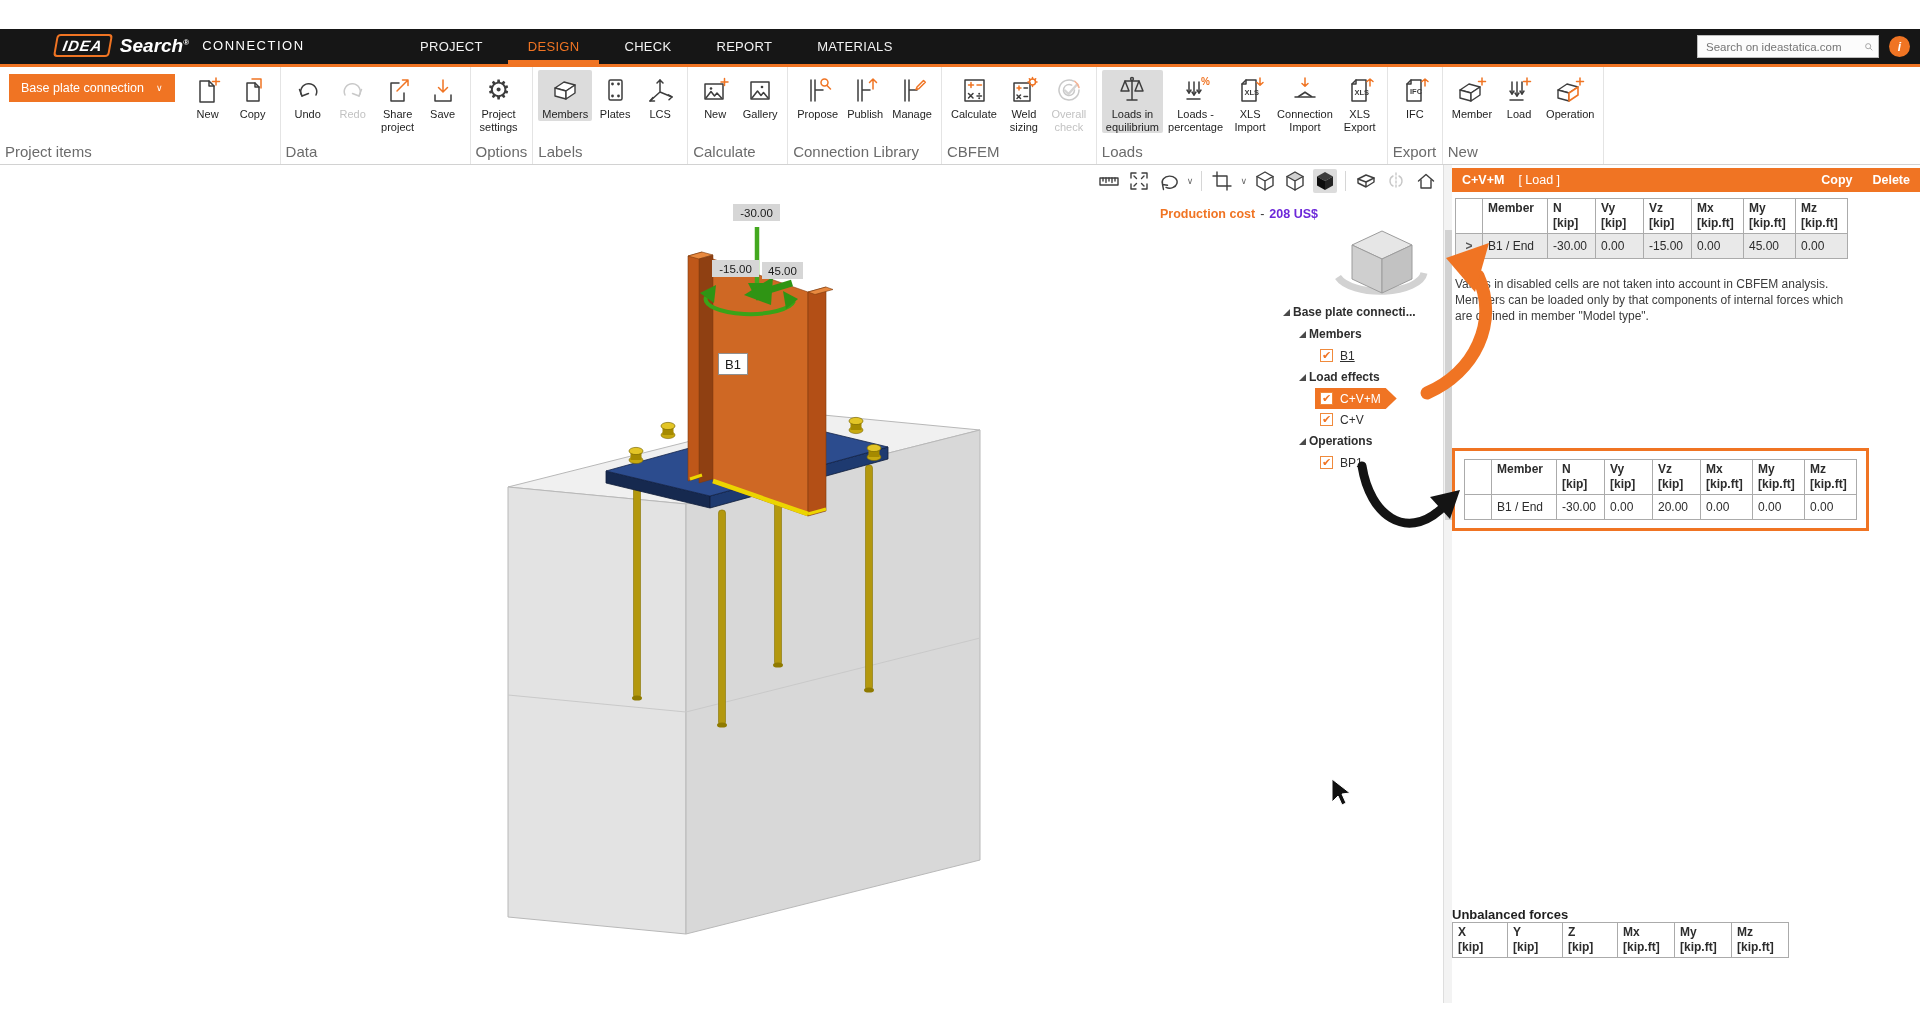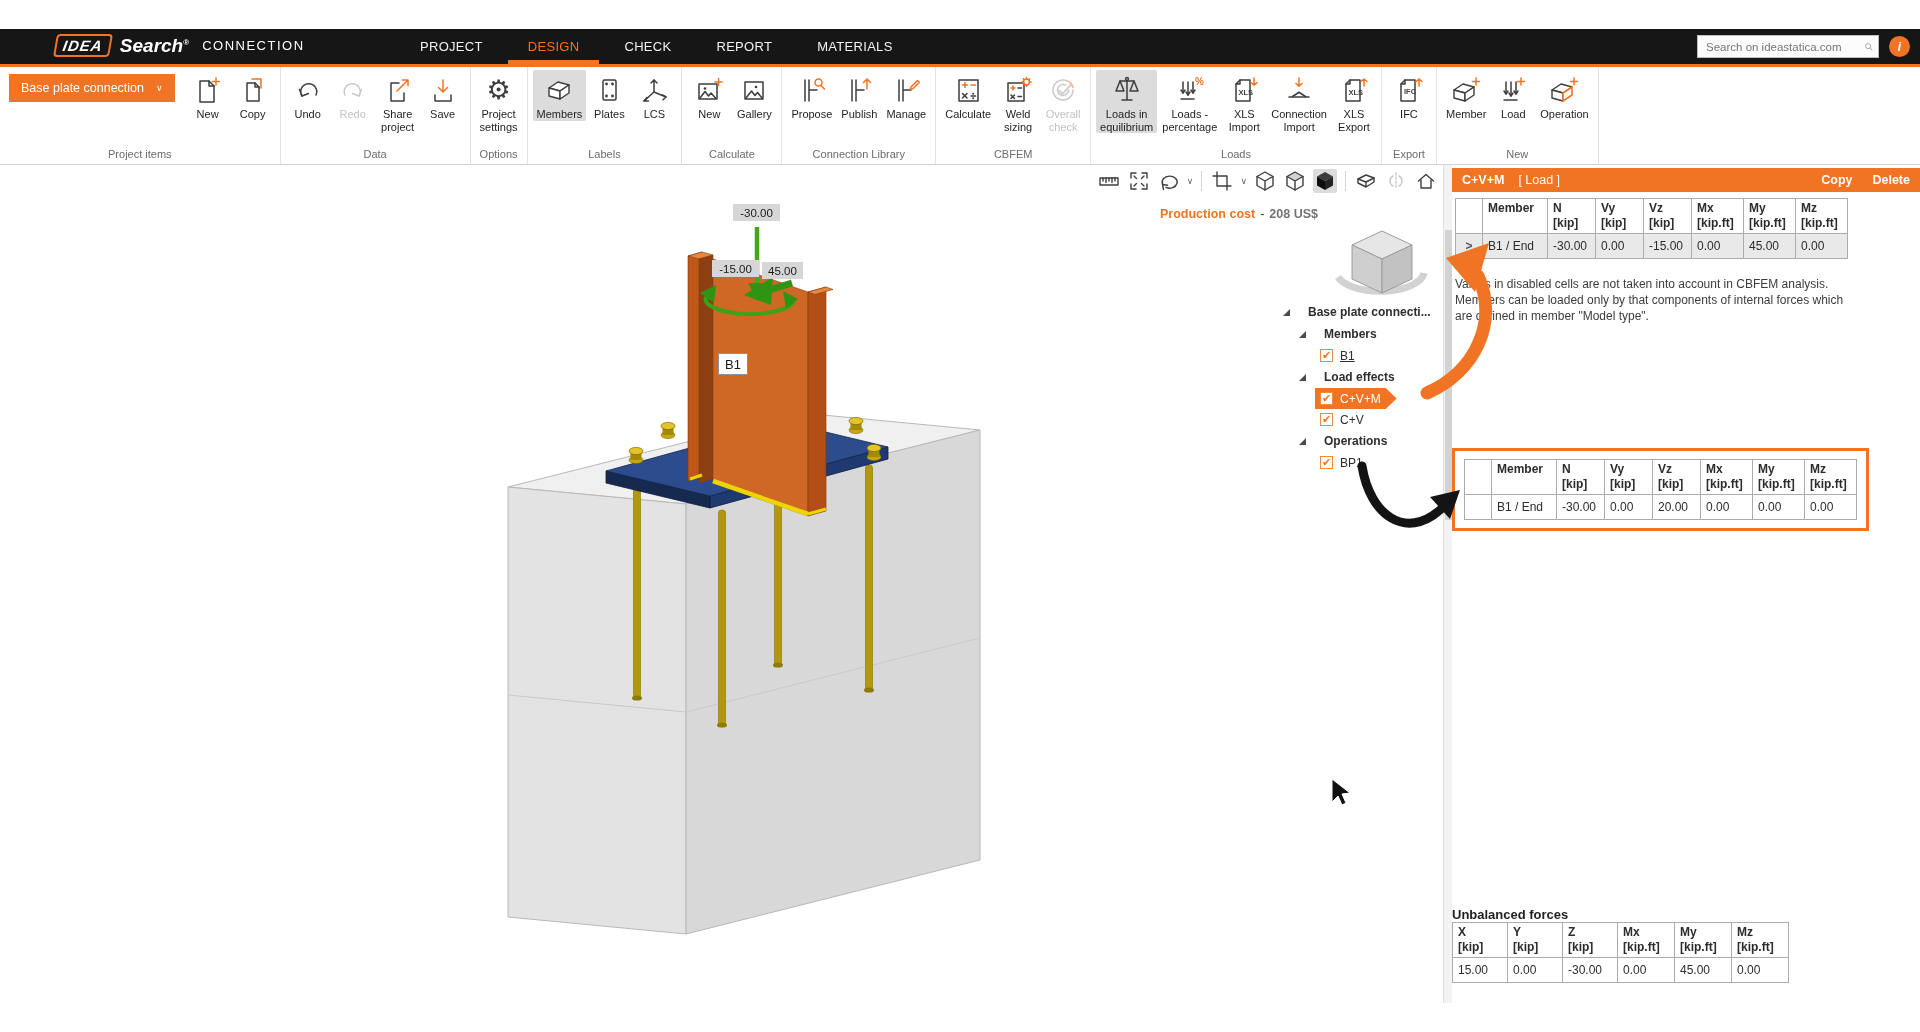--- a/index.html
+++ b/index.html
@@ -35,21 +35,21 @@
 
   
   .ribbon { position:absolute; left:0; top:64px; right:0; height:101px; background:#fff; border-top:3px solid #f07423; border-bottom:1px solid #d2d2d2; display:flex; align-items:stretch; }
   .rgroup { display:flex; flex-direction:column; border-right:1px solid #e4e4e4; padding:0 3px; }
   .rbuttons { flex:1; display:flex; align-items:flex-start; padding:3px 2px 0 2px; gap:1px; }
   .rbtn { min-width:44px; padding:2px 4px 0 4px; display:flex; flex-direction:column; align-items:center; border-radius:2px; cursor:default; }
   .rbtn.active { background:#dcdcdc; }
   .ric { height:36px; display:flex; align-items:center; justify-content:center; }
   .rlabel { font-size:11px; line-height:1.15; text-align:center; white-space:pre-line; color:#1e1e1e; }
   .rbtn.disabled .rlabel { color:#c2c2c2; }
-  .rgroup-label { font-size:11px; color:#6b6b6b; text-align:center; padding:1px 2px 4px 2px; }
+  .rgroup-label { font-size:15px; color:#6b6b6b; padding:1px 2px 4px 2px; }
   .bpc-dropdown { background:#f07423; color:#fff; font-size:12.5px; height:28px; display:flex; align-items:center; gap:12px; padding:0 12px; margin:4px 10px 0 4px; white-space:nowrap; }
   .chev { font-size:9px; line-height:1; }
   .chev.dark { color:#666; }
   .gear-glyph { font-size:27px; color:#3d3d3d; line-height:1; }
   
   .ic  { stroke:#3d3d3d; fill:none; stroke-width:1.5; stroke-linecap:round; stroke-linejoin:round; }
   .io  { stroke:#f07423; }
   .icd { stroke:#c9c9c9; fill:none; stroke-width:1.5; stroke-linecap:round; stroke-linejoin:round; }
   .icp { fill:#fff; stroke:#3d3d3d; stroke-width:1.4; stroke-linejoin:round; }
   .icf { fill:#3d3d3d; stroke:none; }
@@ -60,28 +60,28 @@
   .viewport { position:absolute; left:0; top:165px; width:1443px; height:838px; background:#fff; overflow:hidden; }
   .vtoolbar { position:absolute; top:4px; right:5px; display:flex; align-items:center; gap:6px; z-index:5; }
   .vtb { width:24px; height:24px; display:flex; align-items:center; justify-content:center; border-radius:2px; }
   .vtb.active { background:#dcdcdc; }
   .vtb-sep { width:1px; height:20px; background:#d6d6d6; margin:0 2px; }
   .vt { stroke:#3f3f3f; fill:none; stroke-width:1.4; stroke-linecap:round; stroke-linejoin:round; }
   .vtd { stroke:#c8c8c8; fill:none; stroke-width:1.4; stroke-linecap:round; }
   .prodcost { position:absolute; left:1160px; top:42px; font-size:12.5px; z-index:5; white-space:nowrap; }
   .prodcost .pc-label { color:#f07423; font-weight:bold; }
   .prodcost .pc-sep { color:#333; margin:0 5px; }
-  .prodcost .pc-value { color:#737373; font-weight:bold; }
+  .prodcost .pc-value { color:#6d28d9; font-weight:bold; }
   .scene { position:absolute; left:0; top:0; }
   .model-tag { position:absolute; background:#fff; border:1px solid #909090; color:#1a1a1a; font-size:13px; display:flex; align-items:center; justify-content:center; z-index:4; }
   .load-tag { position:absolute; background:#d6d6d6; color:#1a1a1a; font-size:11.5px; display:flex; align-items:center; justify-content:center; z-index:4; }
 
   
   .tree { position:absolute; left:1283px; top:136px; width:158px; font-size:12px; color:#2e2e2e; z-index:6; }
-  .trow { height:22px; display:flex; align-items:center; gap:18px; }
+  .trow { height:22px; display:flex; align-items:center; gap:3px; }
   .trow .exp { width:0; height:0; border-left:7px solid transparent; border-bottom:7px solid #4a4a4a; }
   .trow.lvl1 { padding-left:16px; }
   .tgrp { font-weight:bold; }
   .titem { height:21px; margin-left:32px; display:flex; align-items:center; gap:7px; padding:0 5px; width:max-content; }
   .titem.selected { background:#f07423; color:#fff; padding-right:16px; clip-path:polygon(0 0, calc(100% - 11px) 0, 100% 50%, calc(100% - 11px) 100%, 0 100%); }
   .cb { width:13px; height:13px; border:1px solid #f08a3c; background:#fff; color:#f07423; font-size:11px; line-height:11px; display:flex; align-items:center; justify-content:center; flex:0 0 auto; }
   .tlink { text-decoration:underline; }
 
   
   .vdivider { position:absolute; left:1443px; top:165px; width:9px; height:838px; background:#f3f3f3; border-left:1px solid #dedede; z-index:3; }
@@ -760,28 +760,20 @@
       <table class="ftable">
         <tbody>
             <tr>
           <th style="width:55px"><span>X</span><span class="unit">[kip]</span></th>
           <th style="width:55px"><span>Y</span><span class="unit">[kip]</span></th>
           <th style="width:55px"><span>Z</span><span class="unit">[kip]</span></th>
           <th style="width:57px"><span>Mx</span><span class="unit">[kip.ft]</span></th>
           <th style="width:57px"><span>My</span><span class="unit">[kip.ft]</span></th>
           <th style="width:57px"><span>Mz</span><span class="unit">[kip.ft]</span></th>
         </tr>
-        <tr>
-          <td>15.00</td>
-          <td>0.00</td>
-          <td>-30.00</td>
-          <td>0.00</td>
-          <td>45.00</td>
-          <td>0.00</td>
-        </tr>
       </tbody>
         </table>
     </div>
   </div>
 
 
   <svg class="overlay" viewBox="0 0 1920 1032">
     <path d="M 1427 393 C 1475 372, 1499 322, 1478 276" fill="none" stroke="#f07423" stroke-width="13" stroke-linecap="round"></path>
     <polygon points="1489,243 1446,258 1475,292" fill="#f07423"></polygon>
     <path d="M 1362 466 C 1370 516, 1406 540, 1440 510" fill="none" stroke="#141414" stroke-width="9" stroke-linecap="round"></path>

